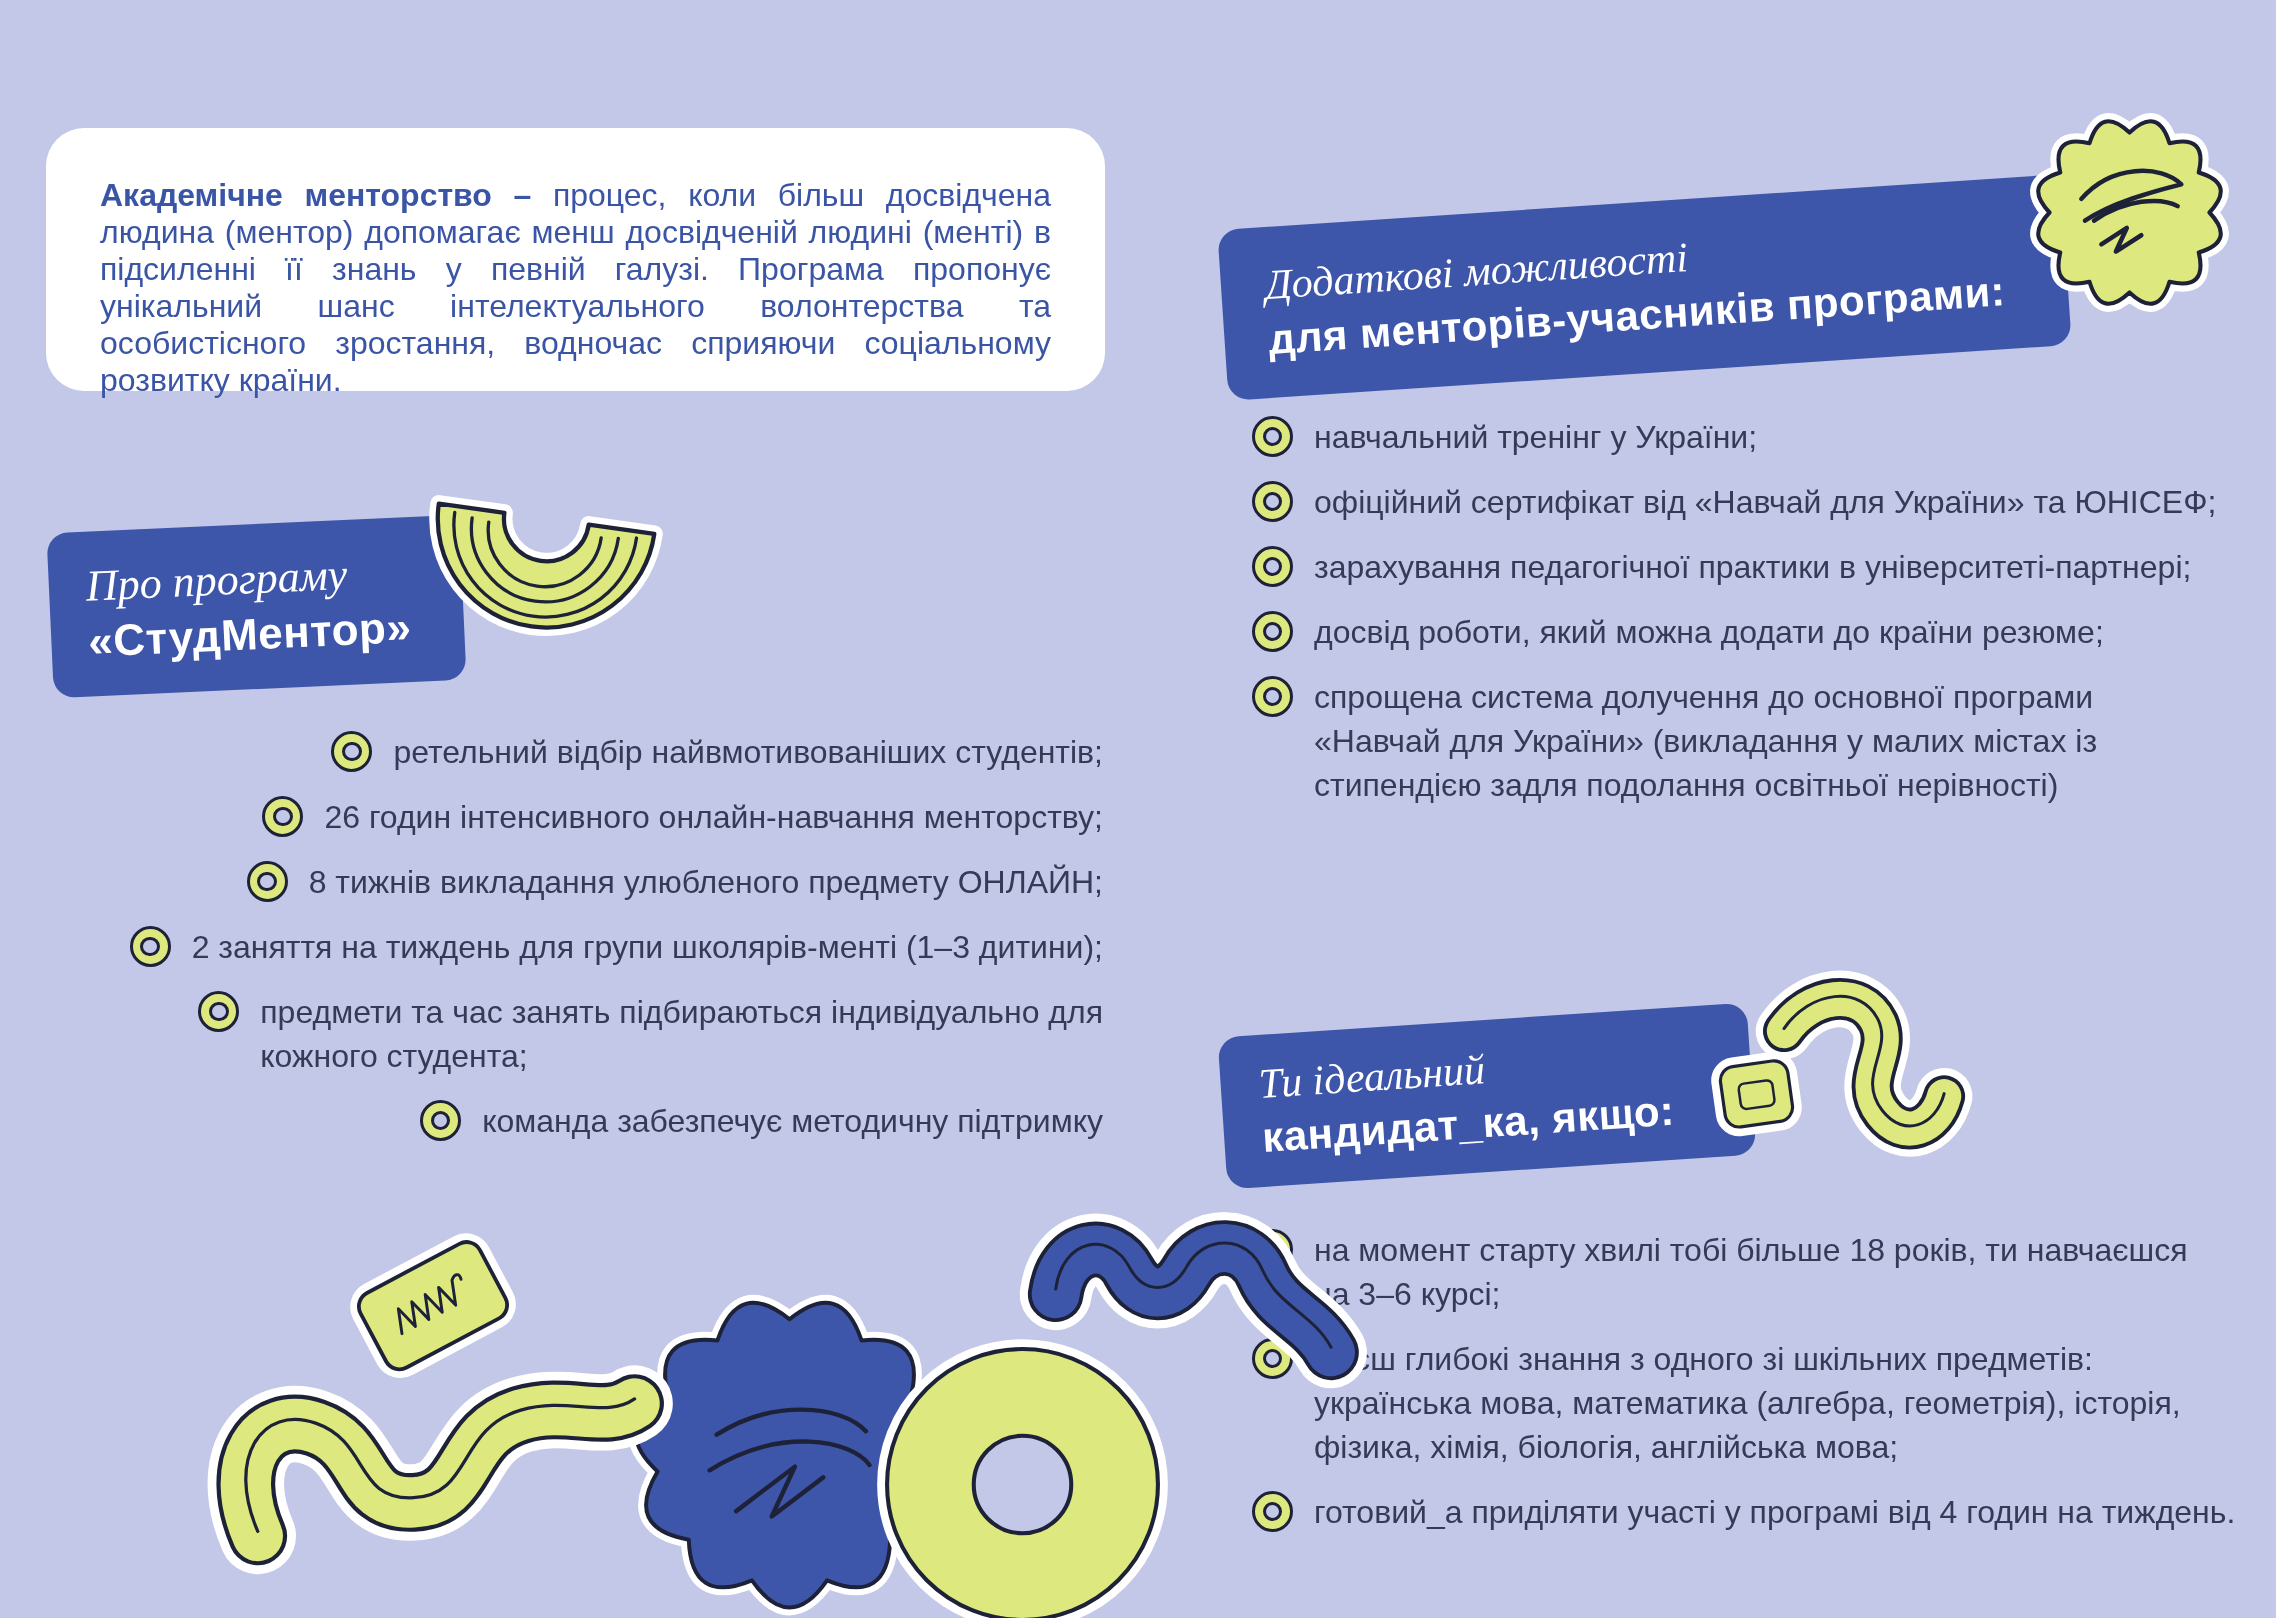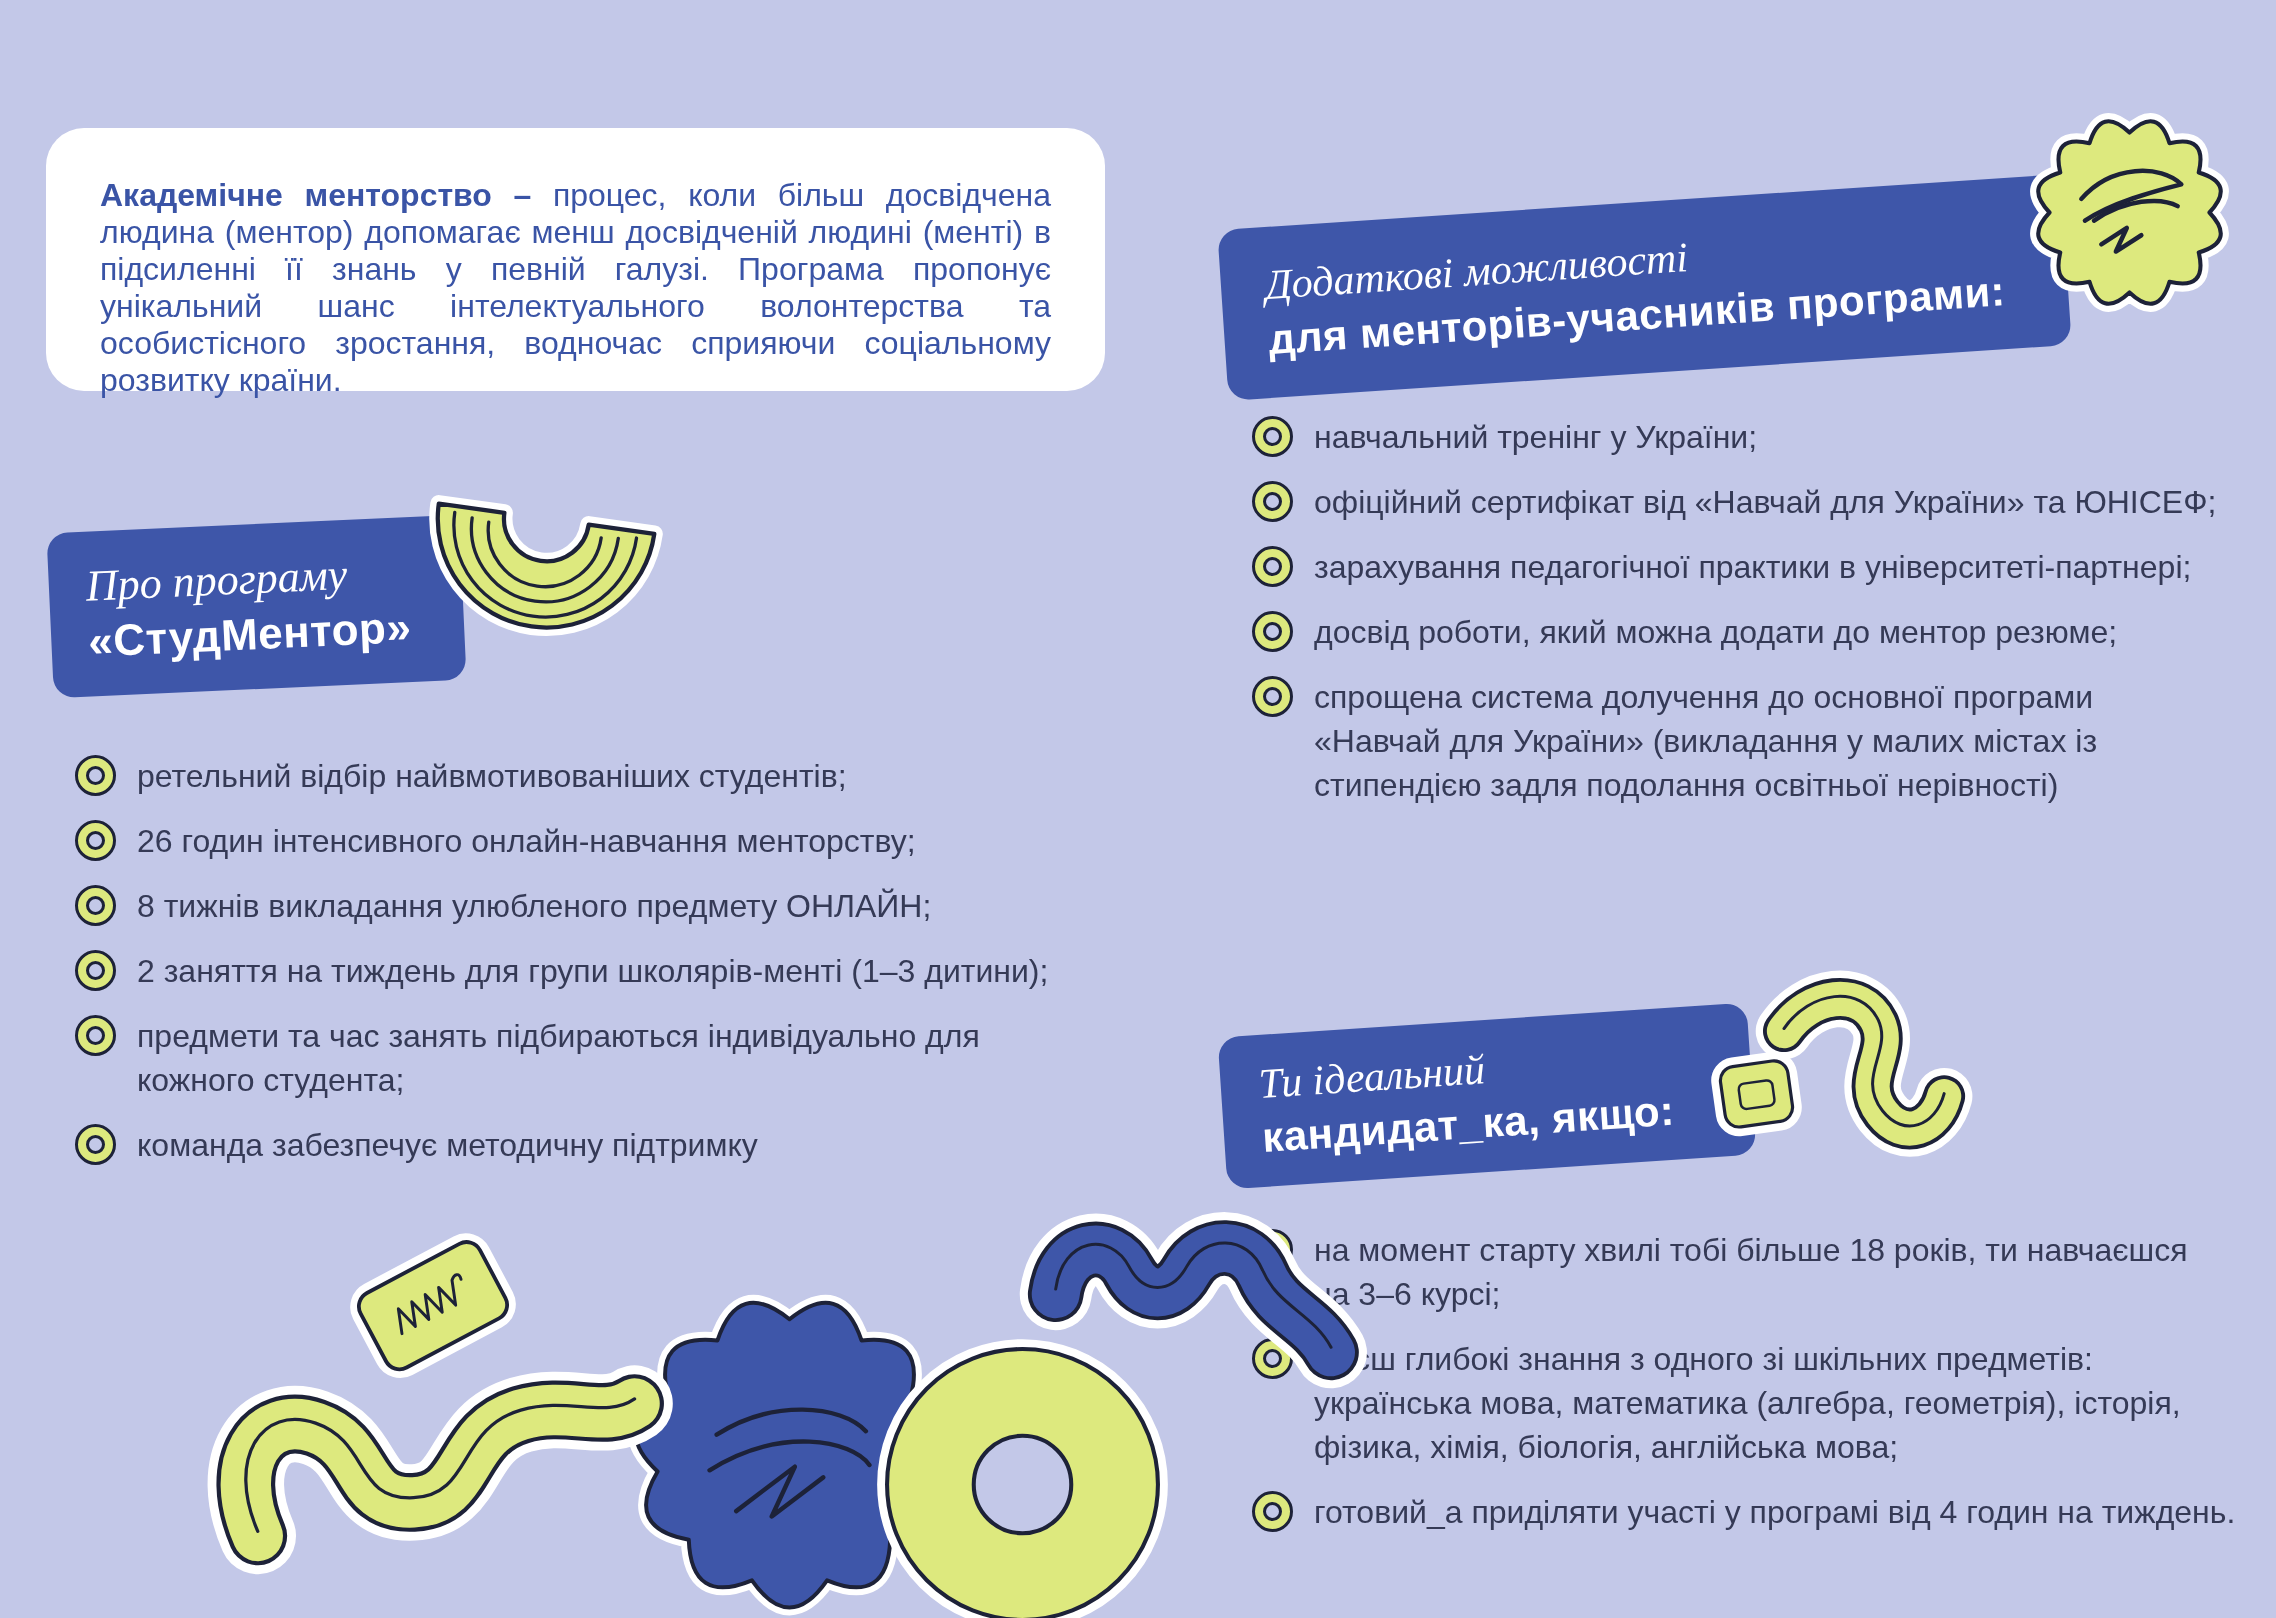--- a/index.html
+++ b/index.html
@@ -33,21 +33,21 @@
 
   
   .list{position:absolute;display:flex;flex-direction:column;gap:21px;
     list-style:none;margin:0;padding:0;}
   .item{display:flex;align-items:flex-start;gap:21px;}
   .bullet{flex:0 0 auto;width:35px;height:35px;border:3.8px solid var(--ink);
     border-radius:50%;background:var(--green);position:relative;margin-top:1px;}
   .bullet::after{content:"";position:absolute;inset:7.7px;border-radius:50%;
     border:3.8px solid var(--ink);background:var(--bg);box-sizing:border-box;}
   .item-text{font-size:32px;line-height:44px;color:var(--text);white-space:pre-line;}
-  .list-about{left:75px;top:754px;width:1028px;}
+  .list-about{left:75px;top:730px;width:1028px;align-items:flex-end;}
   .list-opps{left:1252px;top:415px;width:1004px;}
   .list-cand{left:1252px;top:1228px;width:1004px;justify-content:flex-end;}
 
   
   .sticker{position:absolute;overflow:visible;}
   .halo{fill:#fff;stroke:#fff;stroke-width:18;stroke-linejoin:round;}
   .fill-green{fill:var(--green);stroke:var(--ink);stroke-width:4.5;stroke-linejoin:round;}
   .fill-blue{fill:var(--blue);stroke:var(--ink);stroke-width:4.5;stroke-linejoin:round;}
   .thin{fill:none;stroke:var(--ink);stroke-width:3.5;stroke-linecap:round;stroke-linejoin:round;}
   .scb{fill:none;stroke:var(--ink);stroke-width:5;stroke-linecap:round;stroke-linejoin:round;}
@@ -136,21 +136,21 @@
         <span class="item-text">офіційний сертифікат від «Навчай для України» та ЮНІСЕФ;</span>
       </li>
 
       <li class="item">
         <span class="bullet"></span>
         <span class="item-text">зарахування педагогічної практики в університеті-партнері;</span>
       </li>
 
       <li class="item">
         <span class="bullet"></span>
-        <span class="item-text">досвід роботи, який можна додати до ментор резюме;</span>
+        <span class="item-text">досвід роботи, який можна додати до країни резюме;</span>
       </li>
 
       <li class="item">
         <span class="bullet"></span>
         <span class="item-text">спрощена система долучення до основної програми
 «Навчай для України» (викладання у малих містах із
 стипендією задля подолання освітньої нерівності)</span>
       </li>
 
     </ul>

